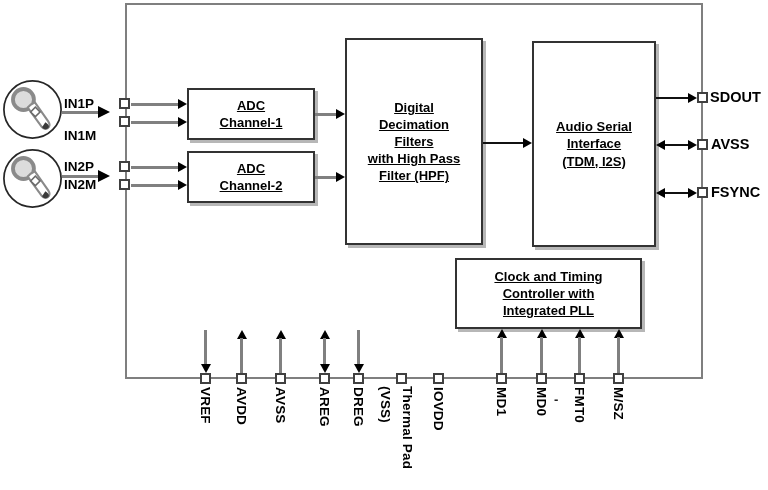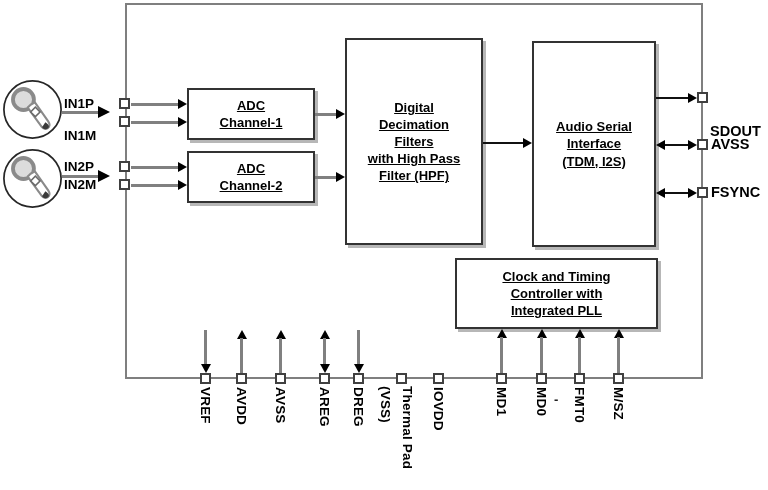--- a/index.html
+++ b/index.html
@@ -86,21 +86,21 @@
 Decimation
 Filters
 with High Pass
 Filter (HPF)</span>
   </div>
   <div class="block" style="left:532px;top:41px;width:124px;height:206px;">
     <span class="lbl">Audio Serial
 Interface
 (TDM, I2S)</span>
   </div>
-  <div class="block" style="left:455px;top:258px;width:203px;height:71px;">
+  <div class="block" style="left:455px;top:258px;width:187px;height:71px;">
     <span class="lbl">Clock and Timing
 Controller with
 Integrated PLL</span>
   </div>
 
   <div class="hline" style="left:315px;top:113px;width:21px;"></div>
   <div class="ah ah-r" style="left:336px;top:109px;"></div>
   <div class="hline" style="left:315px;top:176px;width:21px;"></div>
   <div class="ah ah-r" style="left:336px;top:172px;"></div>
 
@@ -114,21 +114,21 @@
   <div class="hline blk" style="left:665px;top:144px;width:23px;"></div>
   <div class="ah ah-r" style="left:688px;top:140px;"></div>
 
   <div class="ah ah-l" style="left:656px;top:188px;"></div>
   <div class="hline blk" style="left:665px;top:192px;width:23px;"></div>
   <div class="ah ah-r" style="left:688px;top:188px;"></div>
 
   <div class="pin" style="left:697px;top:92px;"></div>
   <div class="pin" style="left:697px;top:139px;"></div>
   <div class="pin" style="left:697px;top:187px;"></div>
-  <div class="rlabel" style="left:710px;top:89px;margin-top:34px;">SDOUT</div>
+  <div class="rlabel" style="left:710px;top:89px;">SDOUT</div>
   <div class="rlabel" style="left:711px;top:136px;">AVSS</div>
   <div class="rlabel" style="left:711px;top:184px;">FSYNC</div>
 
   <div class="vline" style="left:204px;top:330px;height:36px;"></div>
   <div class="ah ah-d" style="left:201px;top:364px;"></div>
 
   <div class="ah ah-u" style="left:237px;top:330px;"></div>
   <div class="vline" style="left:240px;top:338px;height:35px;"></div>
 
   <div class="ah ah-u" style="left:276px;top:330px;"></div>

